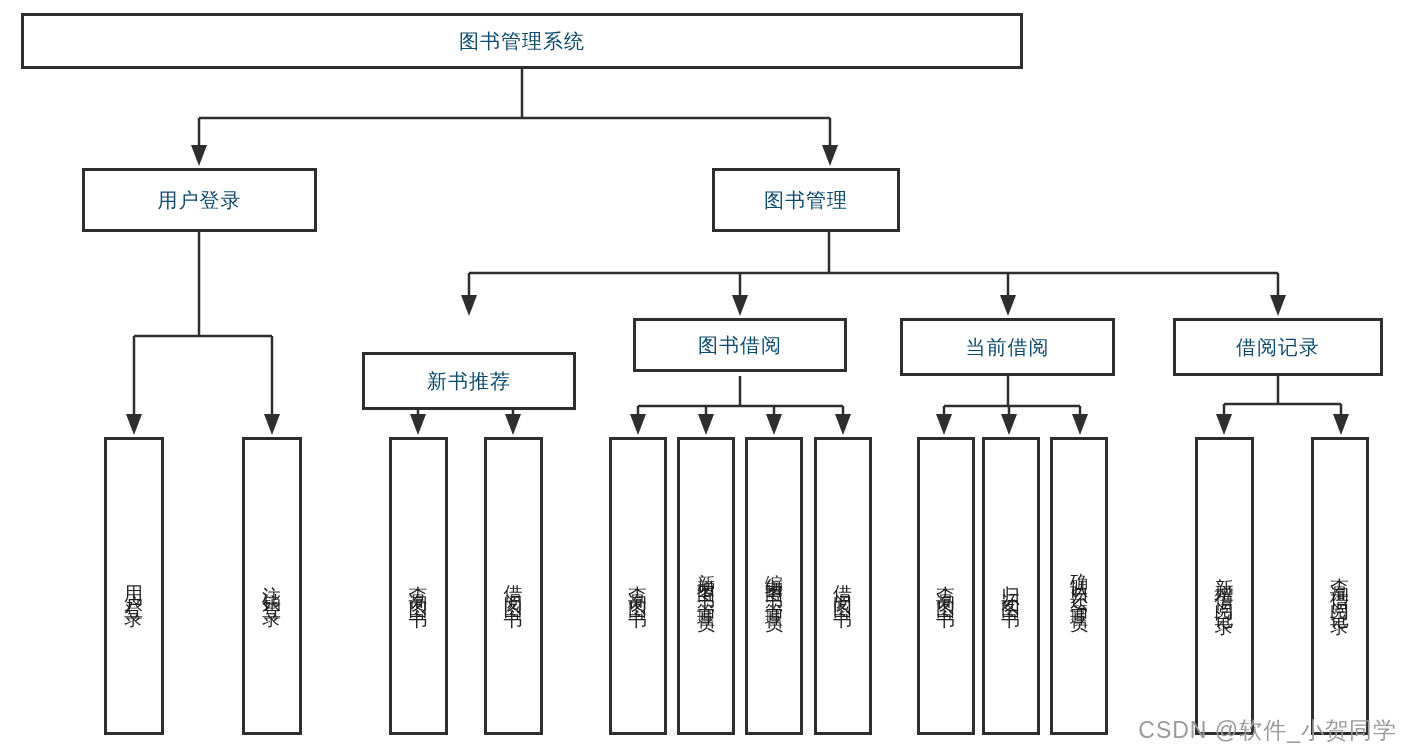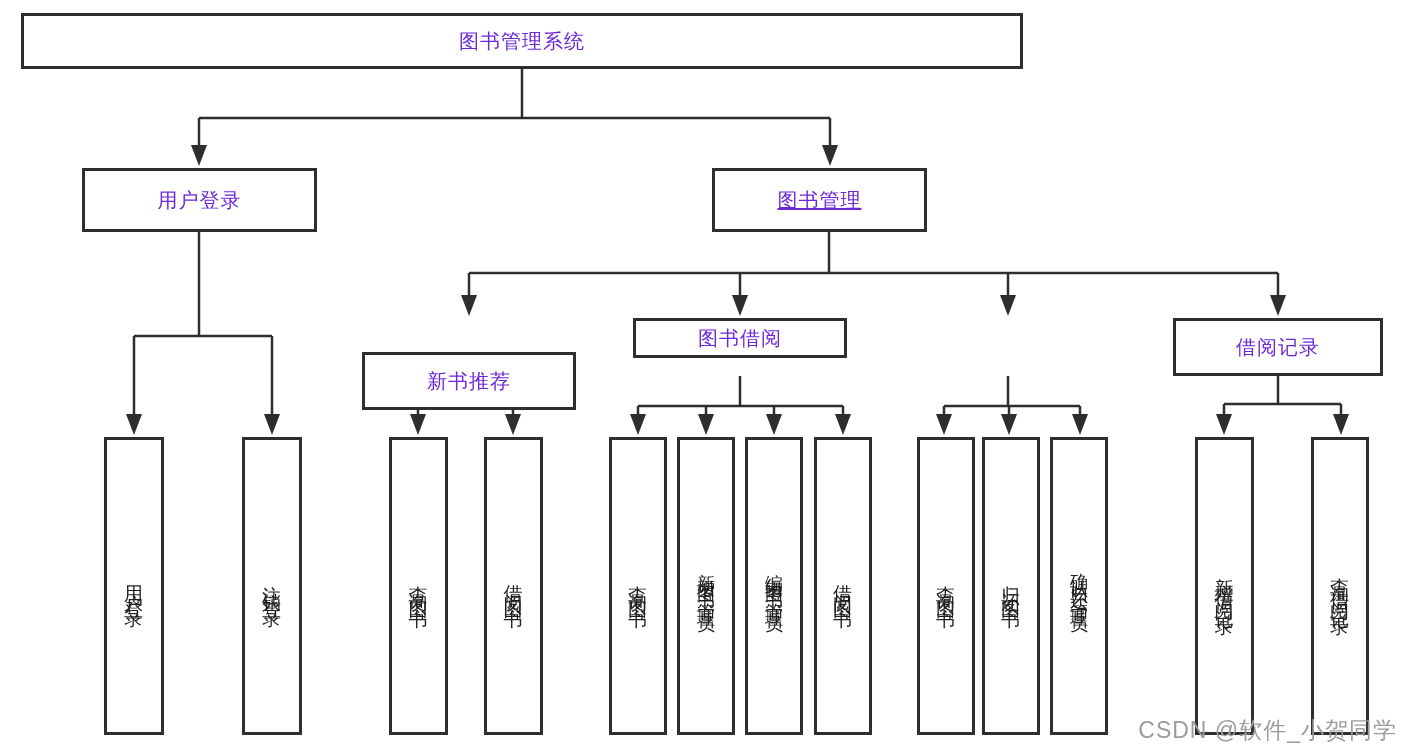--- a/index.html
+++ b/index.html
@@ -14,21 +14,21 @@
   #connectors line{stroke:#2e2e2e;stroke-width:2.5;}
   #connectors path{fill:#2e2e2e;stroke:none;}
   .node{
     position:absolute;
     box-sizing:border-box;
     border:3px solid #2e2e2e;
     background:#ffffff;
     display:flex;
     align-items:center;
     justify-content:center;
-    color:#6d28d9;
+    color:#0c4a6e;
     font-size:20px;
     letter-spacing:1px;
     z-index:2;
   }
   .leaf{
     position:absolute;
     box-sizing:border-box;
     border:3px solid #2e2e2e;
     background:#ffffff;
     top:437px;
@@ -119,29 +119,32 @@
       <path d="M1333 414L1349 414L1341 435Z"></path>
     </svg>
 
   <div class="node" style="left:21px;top:13px;width:1002px;height:56px;">
     <span>图书管理系统</span>
   </div>
 
   <div class="node" style="left:82px;top:168px;width:235px;height:64px;">
     <span>用户登录</span>
   </div>
-  <div class="node" style="left:712px;top:168px;width:215px;height:64px;text-decoration:underline;">
+  <div class="node" style="left:712px;top:168px;width:188px;height:64px;">
     <span>图书管理</span>
   </div>
 
   <div class="node" style="left:362px;top:318px;width:214px;height:58px;margin-top:34px;">
     <span>新书推荐</span>
   </div>
-  <div class="node" style="left:633px;top:318px;width:214px;height:40px;">
+  <div class="node" style="left:633px;top:318px;width:214px;height:54px;">
     <span>图书借阅</span>
+  </div>
+  <div class="node" style="left:900px;top:318px;width:215px;height:58px;">
+    <span>当前借阅</span>
   </div>
   <div class="node" style="left:1173px;top:318px;width:210px;height:58px;">
     <span>借阅记录</span>
   </div>
 
   <div class="leaf" style="left:104px;width:60px;">
     <span class="vtext">用户登录</span>
   </div>
   <div class="leaf" style="left:242px;width:60px;">
     <span class="vtext">注销登录</span>

